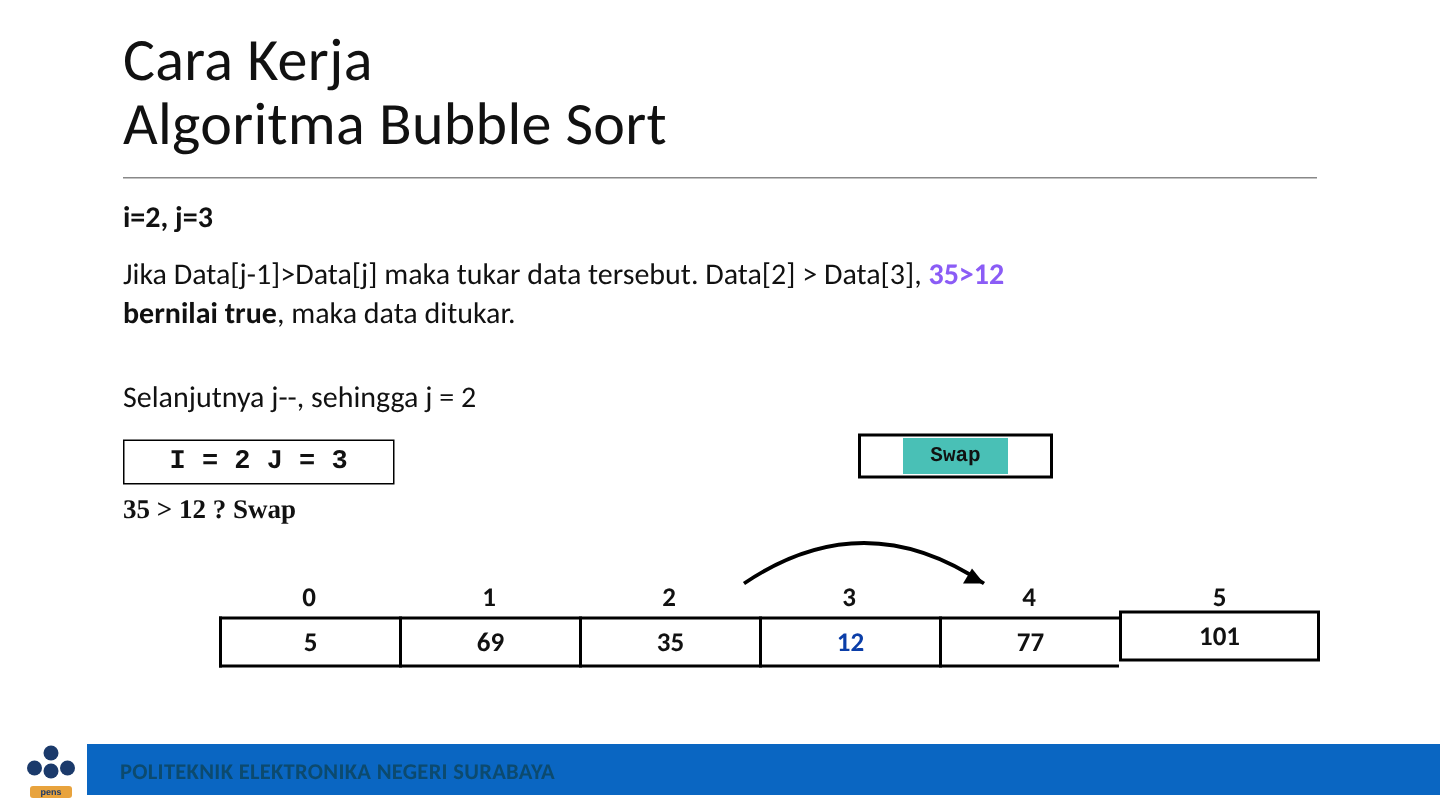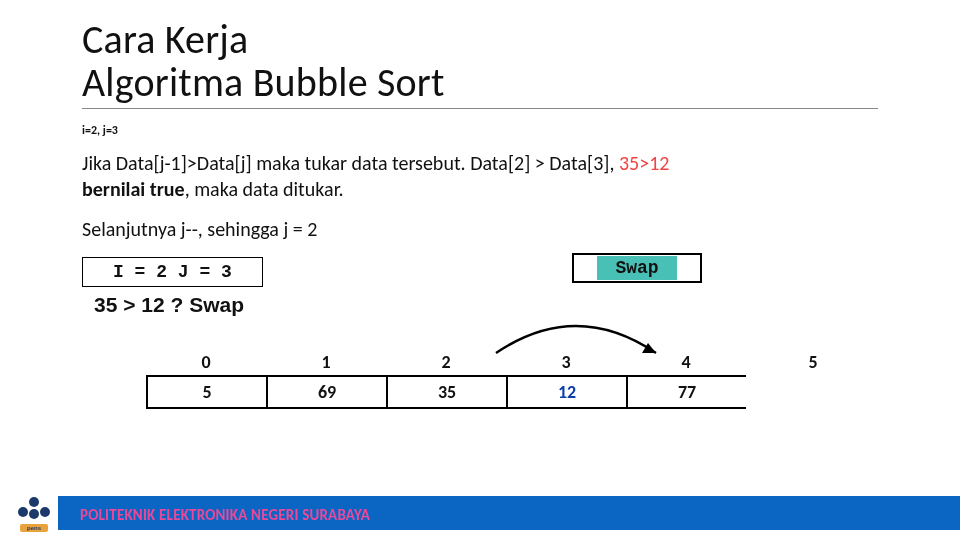--- a/index.html
+++ b/index.html
@@ -1,46 +1,46 @@
 <!DOCTYPE html>
 <html><head>
 <meta charset="utf-8">
 <style>
   * { box-sizing: border-box; margin: 0; padding: 0; }
   html, body { width: 960px; height: 540px; font-family: "Segoe UI", Calibri, Arial, sans-serif; background: #fff; color: #111; }
   .slide { position: relative; width: 960px; height: 540px; }
   .content { padding: 18px 82px 0 82px; }
-  h1.title { font-size: 40px; font-weight: 400; line-height: 1.08; letter-spacing: 0.2px; padding-bottom: 4px; border-bottom: 1px solid #888; }
-  .state { margin-top: 14px; font-weight: 700; font-size: 12px; }
+  h1.title { font-size: 40px; font-weight: 400; line-height: 1.08; letter-spacing: 0.2px; padding-bottom: 14px; border-bottom: 1px solid #888; }
+  .state { margin-top: 14px; font-weight: 700; font-size: 20px; }
   .para { margin-top: 14px; font-size: 20px; line-height: 1.28; }
-  .para2 { margin-top: 14px; font-size: 20px; }
+  .para2 { margin-top: 30px; font-size: 20px; }
   b { font-weight: 700; margin-top: 41px; }
-  .green { color: #ef4444; font-weight: 400; }
+  .green { color: #8b5cf6; font-weight: 700; }
 
   .midrow { position: relative; margin-top: 10px; height: 70px; }
   .ij-box { position: absolute; left: 0; top: 6px; border: 1px solid #000; padding: 4px 30px; font-family: "Courier New", monospace; font-weight: 700; font-size: 18px; }
-  .cond { position: absolute; left: 12px; top: 42px; font-family: Liberation Sans, sans-serif; font-weight: 700; font-size: 21px; }
+  .cond { position: absolute; left: 0; top: 42px; font-family: Liberation Serif, serif; font-weight: 700; font-size: 18px; }
   .swap-box { position: absolute; left: 490px; top: 2px; width: 130px; height: 30px; border: 2px solid #000; display: flex; align-items: center; justify-content: center; }
-  .swap-inner { background: #49c0b6; padding: 0 18px; font-family: "Courier New", monospace; font-weight: 700; font-size: 18px; line-height: 24px; }
+  .swap-inner { background: #49c0b6; padding: 0 18px; font-family: "Courier New", monospace; font-weight: 700; font-size: 14px; line-height: 24px; }
 
   .array-wrap { position: relative; margin-top: 2px; height: 110px; }
   .arc { position: absolute; left: 394px; top: -10px; }
   .idx-row, .val-row { display: flex; position: absolute; left: 64px; }
   .idx-row { top: 28px; }
   .val-row { top: 52px; }
   .cell-idx { width: 120px; text-align: center; font-weight: 700; font-size: 18px; }
   .cell-idx.last { width: 134px; }
   .cell-val { width: 120px; height: 34px; border-top: 2px solid #000; border-bottom: 2px solid #000; border-left: 2px solid #000; display: flex; align-items: center; justify-content: center; font-weight: 700; font-size: 18px; }
   .cell-val.last { width: 134px; border-right: 2px solid #000; }
   .cell-val.highlight { color: #0b3ea8; }
   .cell-val.offset { position: relative; top: -4px; border-right: 2px solid #000; }
 
   .footer { position: absolute; left: 0; bottom: 0; width: 960px; height: 54px; }
   .footer-bar { position: absolute; left: 58px; right: 0; bottom: 10px; height: 34px; background: #0a66c2; }
-  .footer-text { position: absolute; left: 80px; bottom: 16px; font-weight: 700; font-size: 15px; color: #ec4899; letter-spacing: 0.2px; }
+  .footer-text { position: absolute; left: 80px; bottom: 16px; font-weight: 700; font-size: 15px; color: #0c4a6e; letter-spacing: 0.2px; }
   .logo { position: absolute; left: 12px; bottom: 6px; width: 44px; height: 44px; }
 </style>
 </head>
 <body>
 
 <div class="slide">
   <div class="content">
     <h1 class="title"><span>Cara Kerja<br>Algoritma Bubble Sort</span></h1>
 
     <div class="state">i=2, j=3</div>
@@ -74,20 +74,21 @@
         <div class="cell-idx">4</div>
         <div class="cell-idx last">5</div>
       </div>
 
       <div class="val-row">
         <div class="cell-val">5</div>
         <div class="cell-val">69</div>
         <div class="cell-val">35</div>
         <div class="cell-val highlight">12</div>
         <div class="cell-val">77</div>
+        <div class="cell-val last offset">101</div>
       </div>
     </div>
   </div>
 
   <div class="footer">
     <div class="footer-bar"></div>
     <div class="footer-text">POLITEKNIK ELEKTRONIKA NEGERI SURABAYA</div>
     <svg class="logo" viewBox="0 0 44 44">
       <circle cx="22" cy="12" r="5" fill="#1b3a6b"></circle>
       <circle cx="11" cy="22" r="5" fill="#1b3a6b"></circle>

